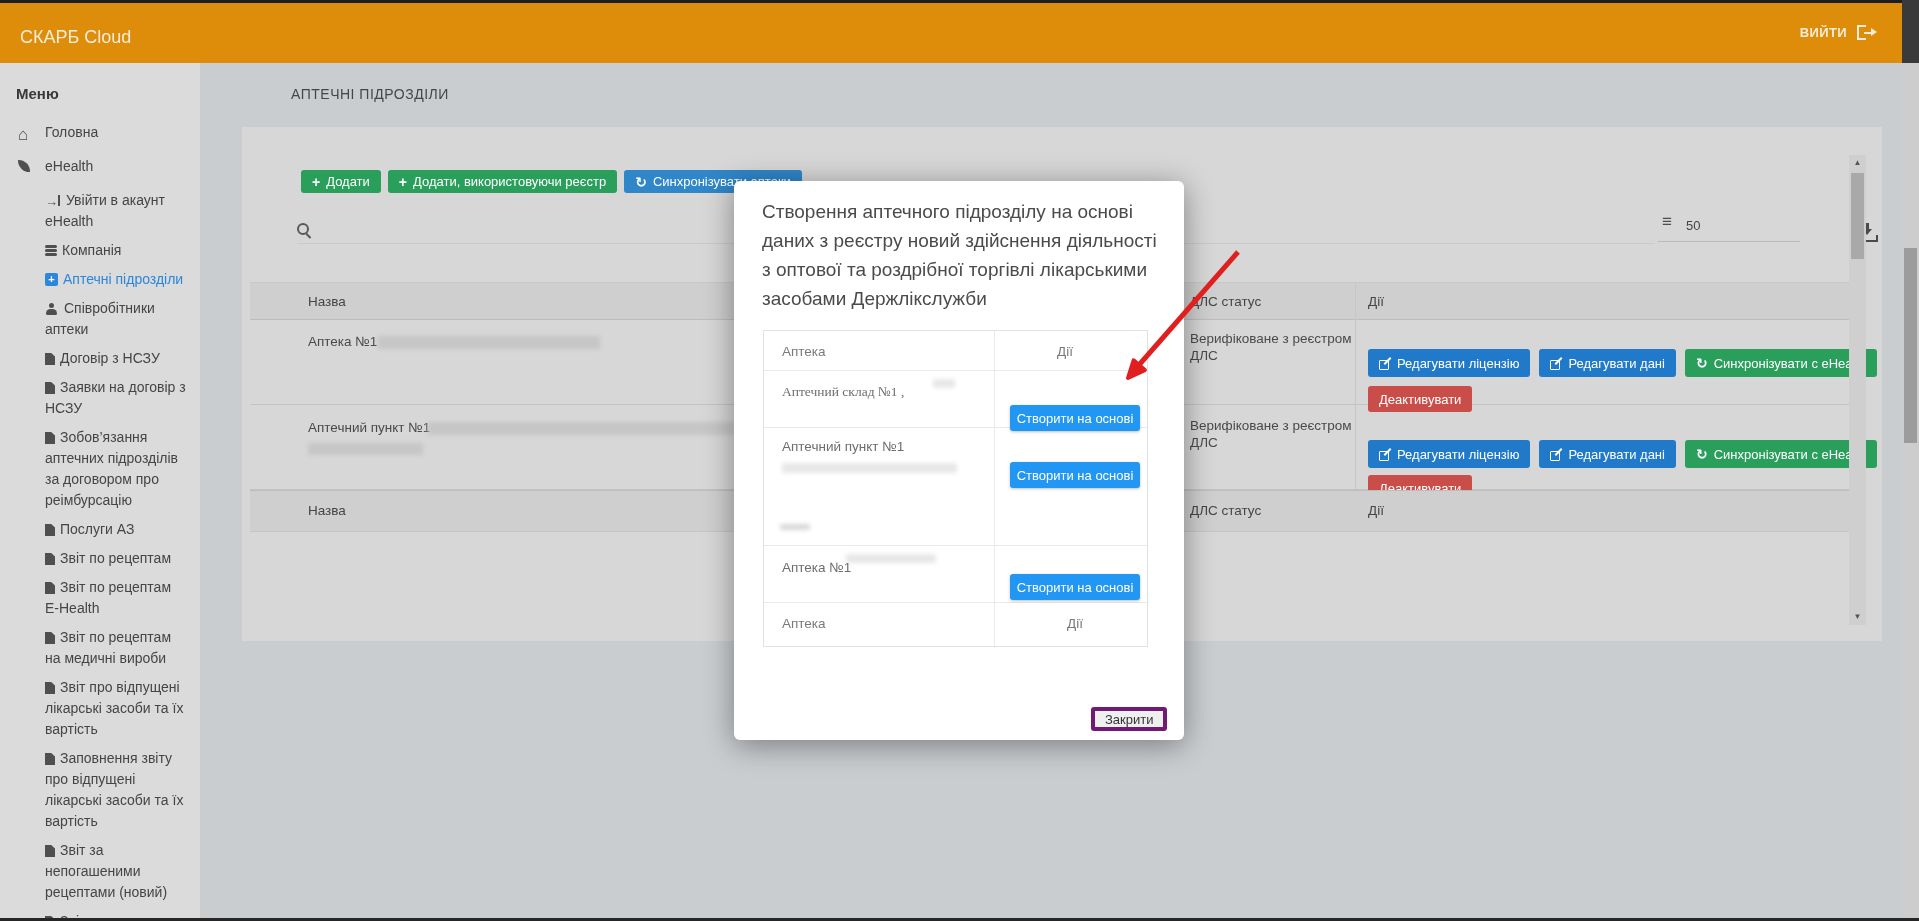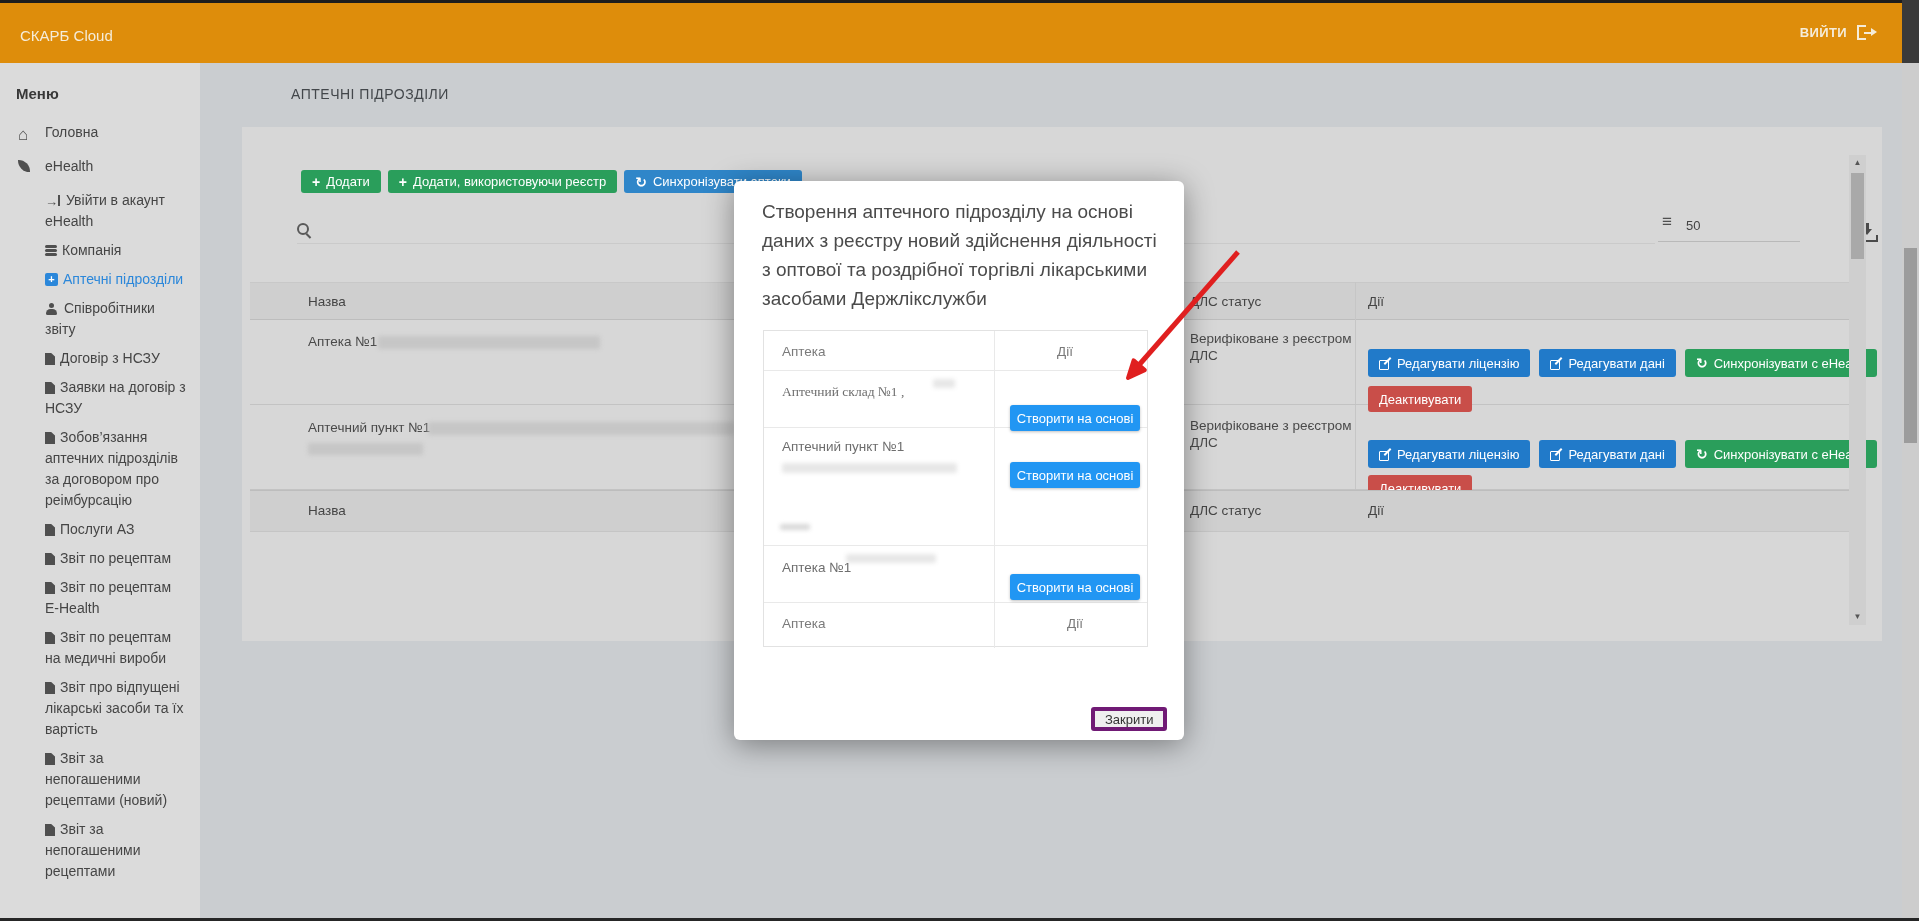--- a/index.html
+++ b/index.html
@@ -4,21 +4,21 @@
 <style>
   html,body{margin:0;padding:0;background:#9a9a9a;}
   *{box-sizing:border-box;font-family:"Liberation Sans","DejaVu Sans",sans-serif;}
   .root{position:relative;width:1919px;height:921px;overflow:hidden;background:#CACDD0;}
   .abs{position:absolute;}
   
   .topstrip{left:0;top:0;width:1919px;height:3px;background:#1d1d1d;}
   .botstrip{left:0;top:918px;width:1919px;height:3px;background:#262626;}
   
   .navbar{left:0;top:3px;width:1919px;height:60px;background:#DE8D0B;}
-  .brand{left:20px;top:24px;font-size:15px;color:#F5ECD9;}
+  .brand{left:20px;top:24px;font-size:18px;color:#F5ECD9;}
   .logout{right:42px;top:22px;display:flex;align-items:center;gap:10px;color:#F5ECD9;font-size:13px;font-weight:bold;letter-spacing:.4px;cursor:pointer;padding-left:44px;}
   
   .sidebar{left:0;top:63px;width:200px;height:858px;background:#DBDBDB;}
   .menu-hdr{margin:22px 0 0 16px;font-size:15px;font-weight:bold;color:#383838;}
   .nav{margin-top:20px;}
   .mi{position:relative;font-size:14px;line-height:21px;color:#454545;cursor:pointer;margin-bottom:8px;}
   .mi.lvl1{padding:0 10px 0 45px;margin-bottom:13px;}
   .mi.lvl1 .ic{position:absolute;left:18px;top:3px;}
   .mi.lvl2{padding:0 12px 0 45px;}
   .mi.lvl2 .ic{display:inline-block;vertical-align:-2px;margin-right:5px;}
@@ -108,29 +108,30 @@
   </div>
 
   <div class="abs sidebar">
     <div class="menu-hdr">Меню</div>
     <div class="nav">
       <div class="mi lvl1"><span class="ic ic-home"></span><span>Головна</span></div>
       <div class="mi lvl1"><span class="ic ic-leaf" style="top:4px;"></span><span>eHealth</span></div>
       <div class="mi lvl2"><span class="ic ic-signin"></span><span>Увійти в акаунт eHealth</span></div>
       <div class="mi lvl2"><span class="ic ic-db"></span><span>Компанія</span></div>
       <div class="mi lvl2 active"><span class="ic ic-plussq"></span><span>Аптечні підрозділи</span></div>
-      <div class="mi lvl2"><span class="ic ic-users"></span><span>Співробітники звіту</span></div>
+      <div class="mi lvl2"><span class="ic ic-users"></span><span>Співробітники аптеки</span></div>
       <div class="mi lvl2"><span class="ic ic-file"></span><span>Договір з НСЗУ</span></div>
       <div class="mi lvl2"><span class="ic ic-file"></span><span>Заявки на договір з НСЗУ</span></div>
       <div class="mi lvl2"><span class="ic ic-file"></span><span>Зобов’язання аптечних підрозділів за договором про реімбурсацію</span></div>
       <div class="mi lvl2"><span class="ic ic-file"></span><span>Послуги АЗ</span></div>
       <div class="mi lvl2"><span class="ic ic-file"></span><span>Звіт по рецептам</span></div>
       <div class="mi lvl2"><span class="ic ic-file"></span><span>Звіт по рецептам E-Health</span></div>
       <div class="mi lvl2"><span class="ic ic-file"></span><span>Звіт по рецептам на медичні вироби</span></div>
       <div class="mi lvl2"><span class="ic ic-file"></span><span>Звіт про відпущені лікарські засоби та їх вартість</span></div>
+      <div class="mi lvl2"><span class="ic ic-file"></span><span>Заповнення звіту про відпущені лікарські засоби та їх вартість</span></div>
       <div class="mi lvl2"><span class="ic ic-file"></span><span>Звіт за непогашеними рецептами (новий)</span></div>
       <div class="mi lvl2"><span class="ic ic-file"></span><span>Звіт за непогашеними рецептами</span></div>
 
     </div>
   </div>
 
   <div class="abs page-title">АПТЕЧНІ ПІДРОЗДІЛИ</div>
 
   <div class="abs card">
     

